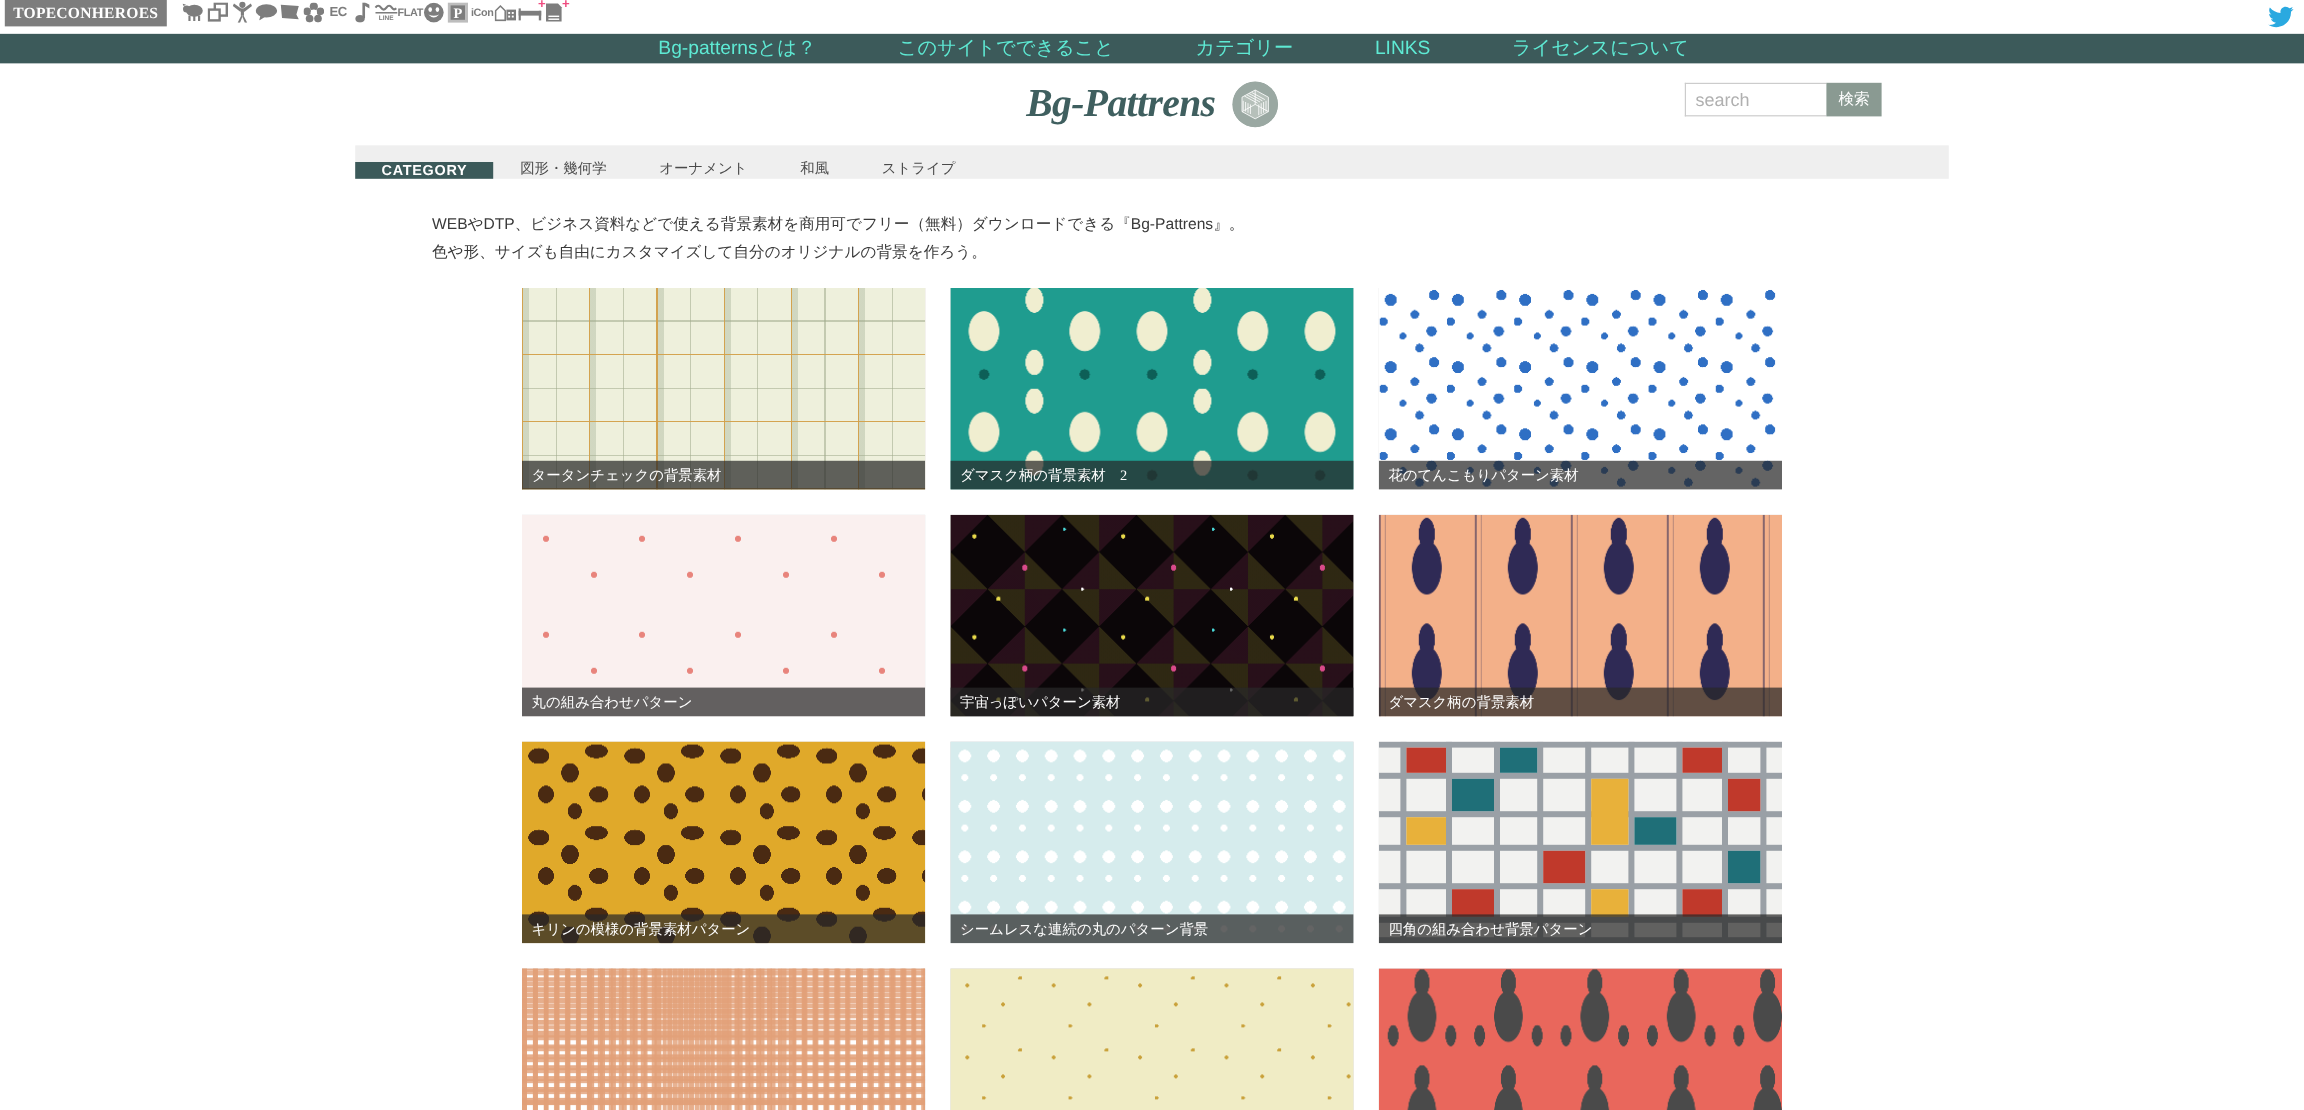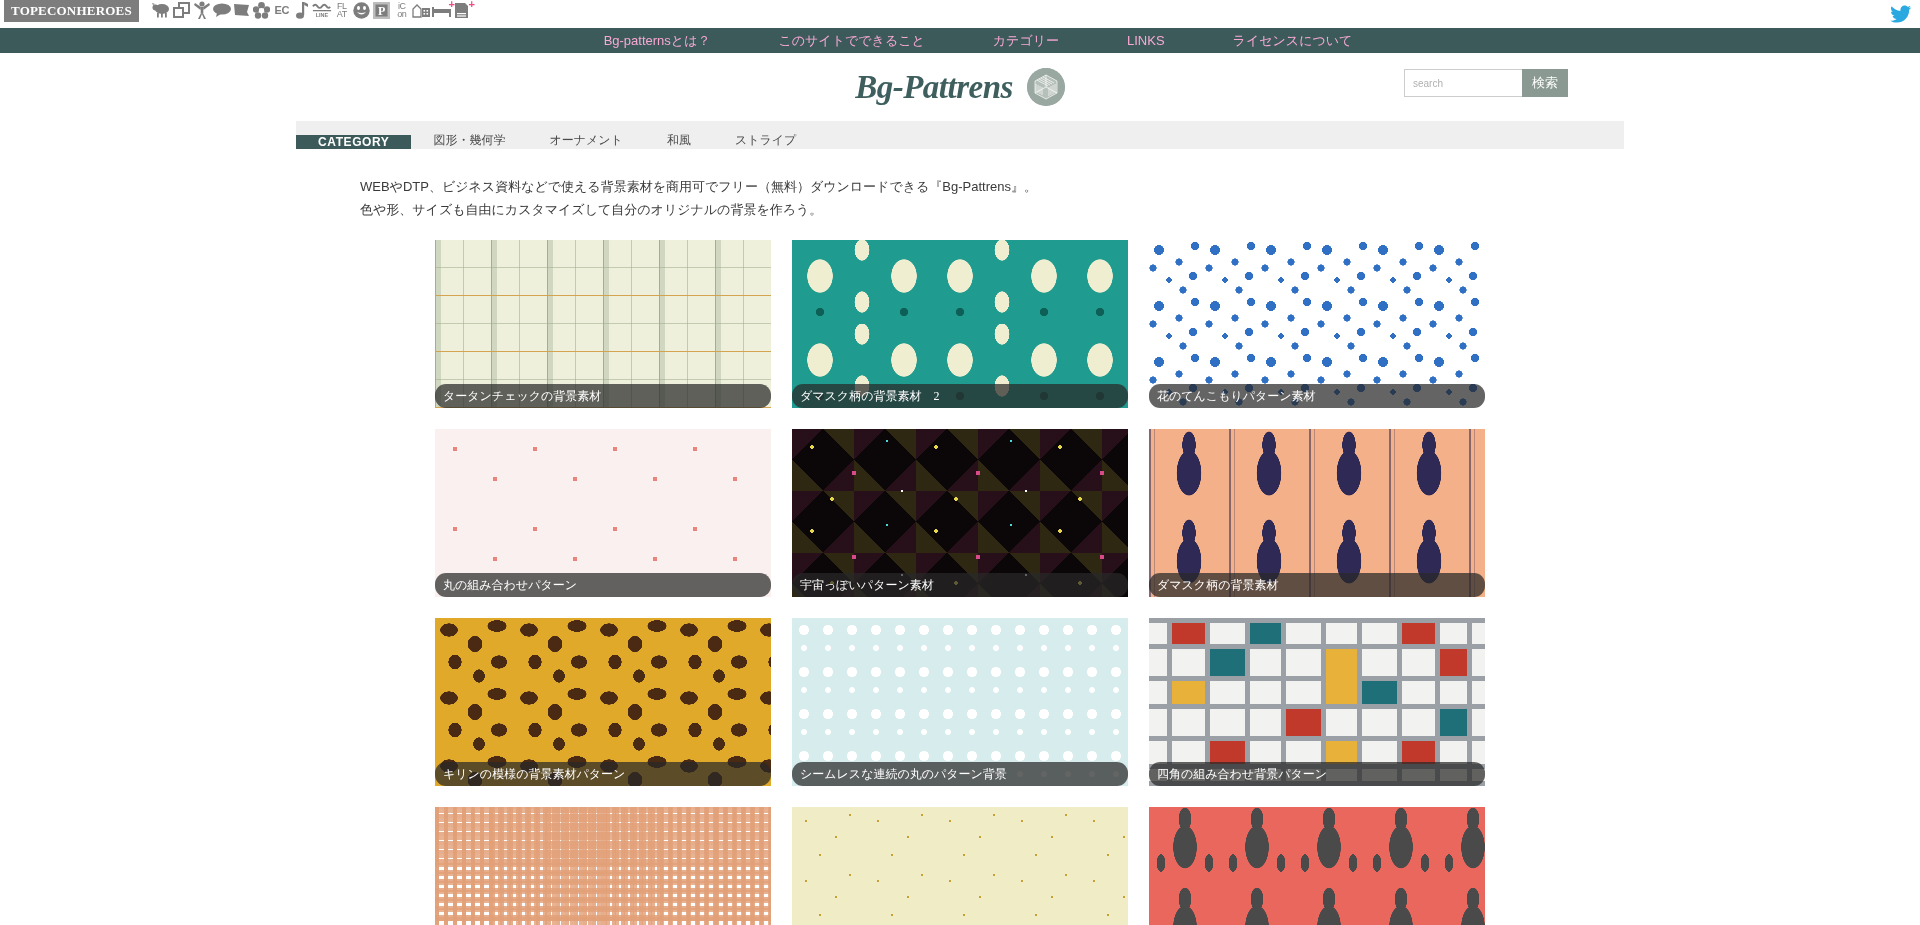--- a/index.html
+++ b/index.html
@@ -50,23 +50,23 @@
   }
   .ticon svg { display: block; }
   .ticon-text {
     font-family: "Liberation Sans", sans-serif;
     font-size: 11px;
     font-weight: bold;
     color: #7d7d7d;
     letter-spacing: -0.3px;
   }
   .ticon-stack {
-    display: flex; flex-direction: column;
+    display: flex; flex-direction: row;
     line-height: 8px;
-    font-size: 9px; font-weight: normal; color: #7d7d7d;
+    font-size: 9px; font-weight: bold; color: #7d7d7d;
     letter-spacing: -0.3px;
   }
   .pink-plus {
     position: absolute; top: -1px; right: -3px;
     color: #ef4b7f; font-size: 11px; font-weight: bold; line-height: 1;
   }
   .twitter-icon {
     position: absolute; right: 8px; top: 3px;
     width: 22px; height: 22px;
     color: #2aa9e0;
@@ -75,22 +75,22 @@
   
   .navbar {
     height: 25px;
     background: #3c5a5a;
     display: flex;
     align-items: center;
     justify-content: center;
     gap: 32px;
   }
   .nav-item {
-    color: #f9a8d4;
-    font-size: 13px;
+    color: #5eead4;
+    font-size: 16px;
     white-space: nowrap;
     cursor: pointer;
     font-family: "Liberation Sans", "DejaVu Sans", sans-serif;
     margin-left: 36px;
   }
 
   
   .header {
     height: 68px;
     background: #ffffff;
@@ -124,21 +124,21 @@
     display: flex;
     align-items: stretch;
     height: 28px;
   }
   .search-input {
     width: 118px;
     height: 28px;
     border: 1px solid #ccc;
     border-right: none;
     padding: 0 8px;
-    font-size: 10px;
+    font-size: 15px;
     color: #444;
     outline: none;
     font-family: "Liberation Sans", sans-serif;
     background: #fff;
   }
   .search-input::placeholder { color: #b0b0b0; }
   .search-btn {
     background: #8a9a92;
     color: #ffffff;
     border: none;
@@ -213,21 +213,20 @@
     height: 24px;
     background: rgba(40,40,40,0.72);
     color: #ffffff;
     font-size: 12px;
     display: flex;
     align-items: center;
     padding-left: 8px;
     white-space: nowrap;
     overflow: hidden;
     font-family: Liberation Serif, serif;
-    border-radius: 11px;
   }
 
   
   
   .p-tartan {
     background-color: #eef0dc;
     background-image:
       repeating-linear-gradient(90deg, rgba(214,160,70,.9) 0 1px, transparent 1px 56px),
       repeating-linear-gradient(0deg,  rgba(214,160,70,.9) 0 1px, transparent 1px 56px),
       repeating-linear-gradient(90deg, rgba(160,170,140,.55) 0 1px, transparent 1px 28px),

